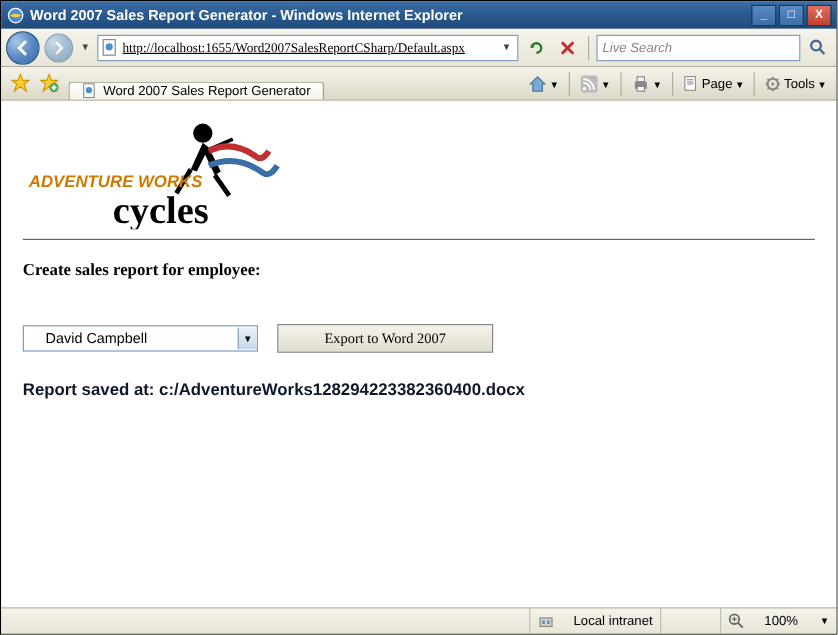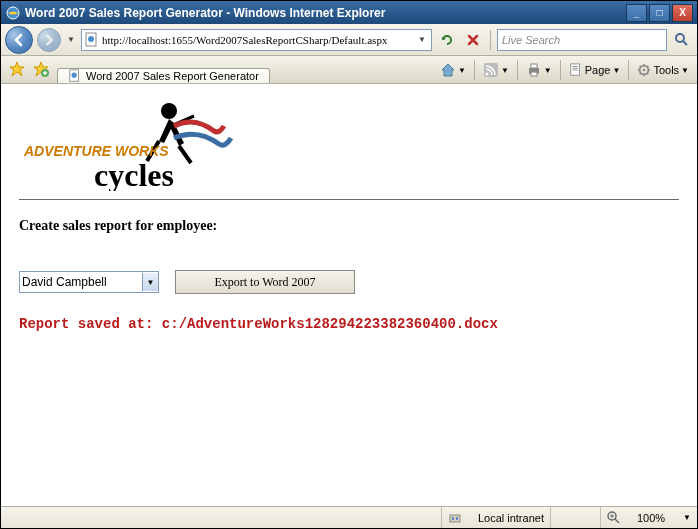--- a/index.html
+++ b/index.html
@@ -12,45 +12,45 @@
 .titlebar .title-text { flex: 1; }
 .winbtns { display: flex; gap: 2px; }
 .winbtn { width: 21px; height: 18px; background: linear-gradient(to bottom, #5a8ac5, #3a6ea5); border: 1px solid #1a3a5a; color: #fff; display: flex; align-items: center; justify-content: center; font-family: Arial; font-size: 10px; font-weight: bold; }
 
 .navbar { height: 32px; background: linear-gradient(to bottom, #f5f3ea, #e8e5d8); border-bottom: 1px solid #b0b0a0; display: flex; align-items: center; padding: 0 4px; gap: 4px; }
 .navbtn { width: 28px; height: 28px; border-radius: 14px; background: radial-gradient(circle at 30% 30%, #a8c8e8, #5a8ac5, #3a6ea5); border: 1px solid #2a5a8e; display: flex; align-items: center; justify-content: center; color: #fff; }
 .navbtn.fwd { opacity: 0.5; width: 24px; height: 24px; }
 .dropdown-arrow { width: 12px; font-size: 8px; color: #444; text-align: center; }
 .addr-wrap { flex: 1; display: flex; align-items: center; background: #fff; border: 1px solid #7f9db9; height: 22px; padding: 0 2px; }
 .addr-wrap .page-ic { width: 16px; height: 16px; margin-right: 2px; }
-.addr-wrap input { flex: 1; border: none; outline: none; font-size: 11px; font-family: Tahoma; }
+.addr-wrap input { flex: 1; border: none; outline: none; font-size: 11px; font-family: Tahoma; text-decoration: underline; }
 .addr-drop { width: 14px; text-align: center; font-size: 8px; color: #444; }
 .tool-ic { width: 22px; height: 22px; display: flex; align-items: center; justify-content: center; border: 1px solid transparent; }
 .sep { width: 1px; height: 20px; background: #b0b0a0; margin: 0 2px; }
 .search-wrap { width: 170px; display: flex; align-items: center; background: #fff; border: 1px solid #7f9db9; height: 22px; padding: 0 4px; color: #888; font-style: italic; font-size: 11px; }
 
 .tabbar { height: 28px; background: linear-gradient(to bottom, #f5f3ea, #dcd8c8); border-bottom: 1px solid #b0b0a0; display: flex; align-items: flex-end; padding: 0 4px; }
 .fav-ic { width: 20px; height: 20px; display: flex; align-items: center; justify-content: center; margin: 0 2px 4px 2px; }
 .tab { height: 15px; background: linear-gradient(to bottom, #fff, #f5f3ea); border: 1px solid #a0a090; border-bottom: none; border-radius: 3px 3px 0 0; padding: 0 10px; display: flex; align-items: center; gap: 4px; font-size: 11px; margin-left: 4px; min-width: 180px; }
 .tabbar-spacer { flex: 1; }
 .tabbar-tools { display: flex; align-items: center; gap: 2px; padding-bottom: 3px; }
 .tb-tool { display: flex; align-items: center; gap: 2px; padding: 2px 4px; font-size: 11px; }
 
 .content { flex: 1; background: #fff; overflow-y: auto; position: relative; }
 .content-inner { padding: 12px 18px; font-family: Verdana, Arial, sans-serif; }
 
 .logo { margin-bottom: 8px; }
 h1.page-title { font-family: Verdana, Arial; font-size: 28px; font-weight: bold; margin: 10px 0 14px 0; }
 hr { border: none; border-top: 1px solid #666; margin-bottom: 18px; }
 .prompt { font-family: Verdana; font-size: 14px; font-weight: bold; color: #000000; margin-bottom: 36px; }
 .controls { display: flex; align-items: center; gap: 16px; margin-bottom: 22px; }
-.emp-select { width: 140px; height: 22px; border: 1px solid #7f9db9; background: #fff; font-size: 12px; padding-left: 2px; display: flex; align-items: center; justify-content: space-between; }
+.emp-select { width: 196px; height: 22px; border: 1px solid #7f9db9; background: #fff; font-size: 12px; padding-left: 18px; display: flex; align-items: center; justify-content: space-between; }
 .emp-select .sel-arrow { width: 16px; height: 18px; background: linear-gradient(to bottom, #e8f0fa, #c8d8ea); border-left: 1px solid #7f9db9; display: flex; align-items: center; justify-content: center; font-size: 8px; }
 .export-btn { width: 180px; height: 24px; background: linear-gradient(to bottom, #f5f3ea, #e0ddd0); border: 1px solid #888; font-size: 12px; font-family: Tahoma; }
-.status-msg { font-family: Liberation Mono, monospace; font-size: 14px; font-weight: bold; color: #b91c1c; }
+.status-msg { font-family: Liberation Sans, sans-serif; font-size: 14px; font-weight: bold; color: #0f172a; }
 
 .statusbar { height: 22px; background: linear-gradient(to bottom, #f5f3ea, #e8e5d8); border-top: 1px solid #b0b0a0; display: flex; align-items: center; font-size: 11px; }
 .statusbar .pane { border-left: 1px solid #c0c0b0; height: 100%; display: flex; align-items: center; padding: 0 6px; gap: 16px; }
 .statusbar .spacer { flex: 1; }
 .zoom-pane { padding: 0 4px; }
 
 svg { display: block; }
 </style>
 </head>
 <body>

